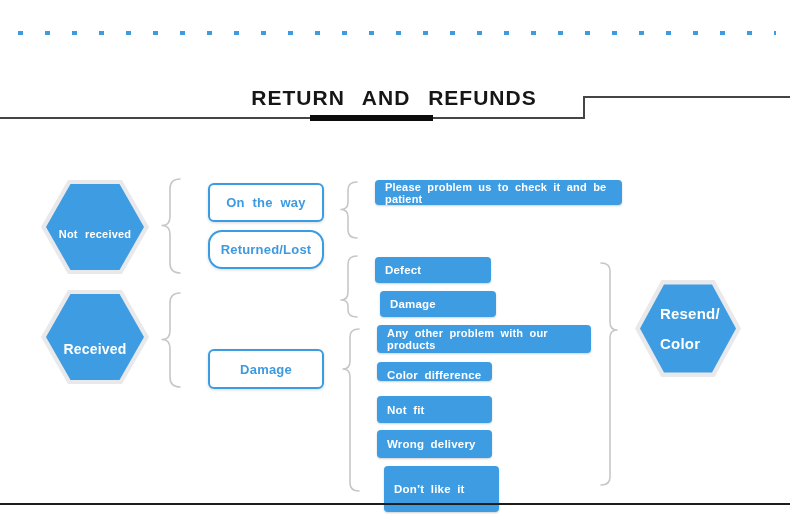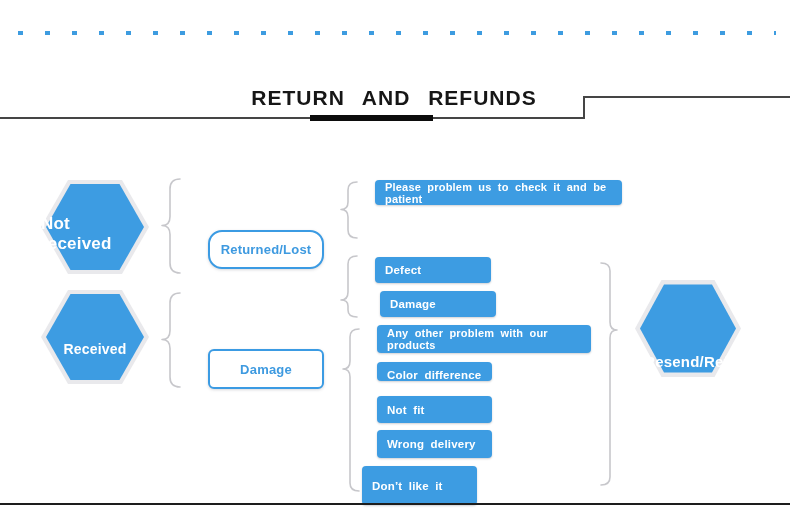--- a/index.html
+++ b/index.html
@@ -29,24 +29,24 @@
   
   .hex { position:absolute; }
   .hex svg { display:block; }
   .hex-label {
     position:absolute; inset:0; display:flex; align-items:center; justify-content:center;
     color:#fff; font-weight:600; letter-spacing:.2px;
   }
   .hex-1 { left:41px;  top:180px; }
   .hex-2 { left:41px;  top:290px; }
   .hex-3 { left:635px; top:280px; }
-  .hex-1 .hex-label { font-size:17px; word-spacing:4px;margin-top:14px; }
+  .hex-1 .hex-label { font-size:11px; word-spacing:4px;margin-top:14px; }
   .hex-2 .hex-label { font-size:14px;margin-top:24px; }
   .hex-3 .hex-label {
-    align-items:flex-end; justify-content:center;
+    flex-direction:column; align-items:flex-start; justify-content:center;
     padding-left:25px; font-size:15px; line-height:30px; box-sizing:border-box;
   }
 
   
   .cat {
     position:absolute; left:208px; width:116px; box-sizing:border-box;
     background:#fff; border:2px solid #3B9BE3; border-radius:6px;
     color:#3E9AE0; font-size:13px; font-weight:600; word-spacing:4px; letter-spacing:.2px;
     display:flex; align-items:center; justify-content:center;
     box-shadow:0 1px 3px rgba(120,120,130,.28);
@@ -64,21 +64,21 @@
     box-shadow:0 1px 2px rgba(100,100,110,.3);
   }
   .act-1 { left:375px; top:180px; width:247px; height:25px; font-size:11px; }
   .act-2 { left:375px; top:212px; width:215px; height:26px; font-size:11px; }
   .act-3 { left:375px; top:257px; width:116px; height:26px; }
   .act-4 { left:380px; top:291px; width:116px; height:26px; }
   .act-5 { left:377px; top:325px; width:214px; height:28px; font-size:11px; }
   .act-6 { left:377px; top:362px; width:115px; height:19px;align-items:flex-end; }
   .act-7 { left:377px; top:396px; width:115px; height:27px; }
   .act-8 { left:377px; top:430px; width:115px; height:28px; }
-  .act-9 { left:362px; top:466px; width:115px; height:39px; }
+  .act-9 { left:384px; top:466px; width:115px; height:46px; }
 
   
   .brace { position:absolute; }
   .brace path { fill:none; stroke:#C7C7CB; stroke-width:1.6; stroke-linecap:round; stroke-linejoin:round; }
   .brace-a { left:160px; top:178px; }
   .brace-b { left:160px; top:292px; }
   .brace-c { left:339px; top:181px; }
   .brace-d { left:339px; top:255px; }
   .brace-e { left:341px; top:328px; }
   .brace-f { left:599px; top:262px; }
@@ -115,20 +115,23 @@
   </div>
 
   <svg class="brace brace-a" width="22" height="96" viewBox="0 0 22 96">
     <path d="M20,1 Q10,1 10,11 L10,38.5 Q10,47.5 2,47.5 Q10,47.5 10,56.5 L10,85 Q10,95 20,95"></path>
   </svg>
 
   <svg class="brace brace-b" width="22" height="96" viewBox="0 0 22 96">
     <path d="M20,1 Q10,1 10,11 L10,38.5 Q10,47.5 2,47.5 Q10,47.5 10,56.5 L10,85 Q10,95 20,95"></path>
   </svg>
 
+  <div class="cat cat-1">
+    <span>On the way</span>
+  </div>
   <div class="cat cat-2">
     <span>Returned/Lost</span>
   </div>
   <div class="cat cat-4">
     <span>Damage</span>
   </div>
 
   <svg class="brace brace-c" width="20" height="58" viewBox="0 0 20 58">
     <path d="M18,1 Q9,1 9,9 L9,21 Q9,28.5 2,28.5 Q9,28.5 9,36 L9,49 Q9,57 18,57"></path>
   </svg>
@@ -168,19 +171,19 @@
     <path d="M2,1 Q11,1 11,9 L11,60 Q11,68 18,68 Q11,68 11,76 L11,215 Q11,223 2,223"></path>
   </svg>
 
   <div class="hex hex-3">
     <svg width="106" height="97" viewBox="0 0 106 97">
       <polygon points="0,48.5 26.5,0 79.5,0 106,48.5 79.5,97 26.5,97" fill="#E9E9EC"></polygon>
       <polygon points="5,48.5 29,4.5 77,4.5 101,48.5 77,92.5 29,92.5" fill="#3D9CE2"></polygon>
     </svg>
     <span class="hex-label">
       <span>Resend/</span>
-      <span>Refund</span>
+      <span>Color</span>
     </span>
   </div>
 
   <div class="bottom-line"></div>
 
 </div>
 
 </body></html>

